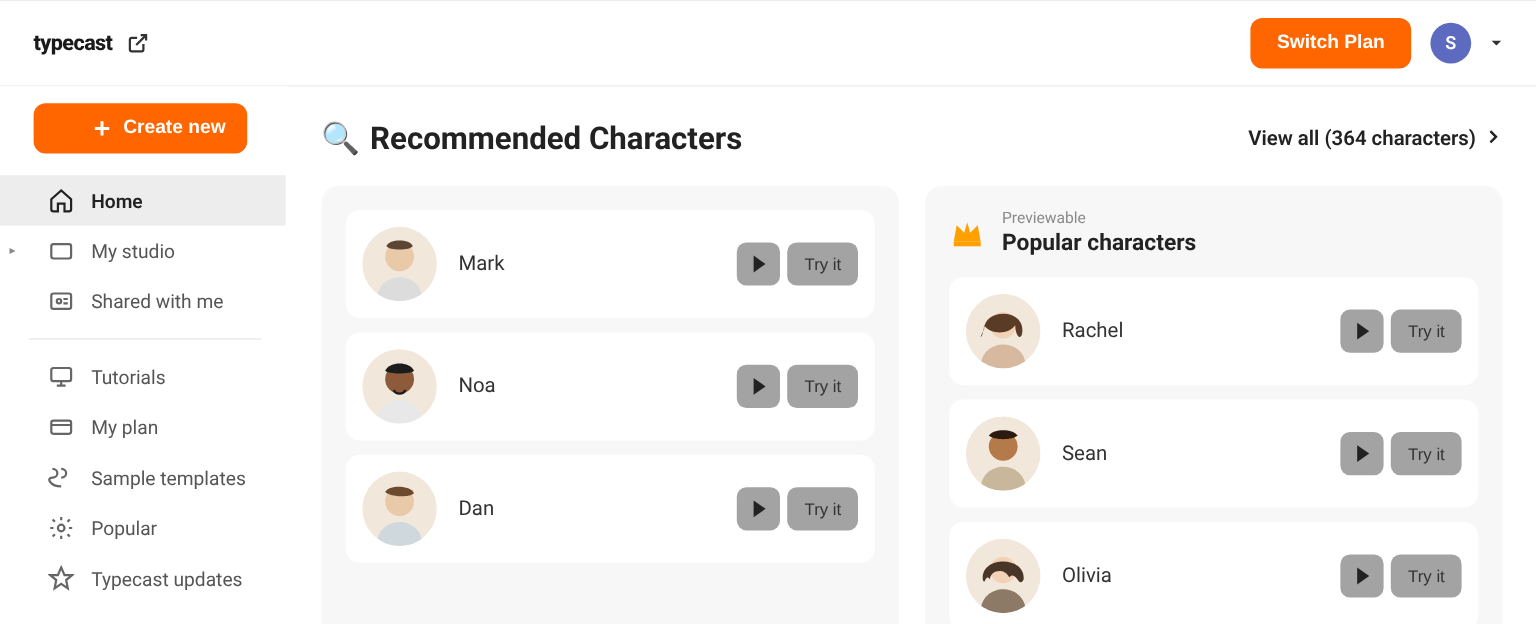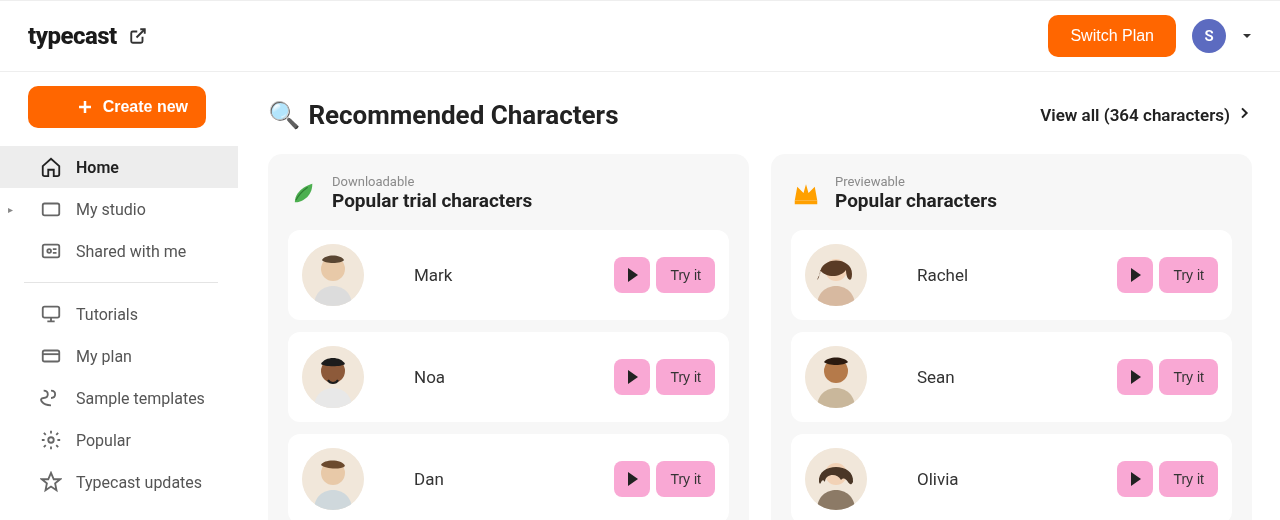--- a/index.html
+++ b/index.html
@@ -1,23 +1,23 @@
 <!DOCTYPE html>
 <html><head>
 <meta charset="utf-8">
 <style>
   * { box-sizing: border-box; margin: 0; padding: 0; }
   body { font-family: -apple-system, BlinkMacSystemFont, "Segoe UI", Roboto, sans-serif; background: #fff; color: #333; width: 1280px; height: 520px; overflow: hidden; }
   
   .topbar { display: flex; align-items: center; justify-content: space-between; height: 72px; border-top: 1px solid #eee; border-bottom: 1px solid #eee; padding: 0 28px; }
   .logo-wrap { display: flex; align-items: center; gap: 12px; }
-  .logo-text { font-size: 24px; font-weight: 800; letter-spacing: -0.5px; color: #1a1a1a; }
+  .logo-text { font-size: 18px; font-weight: 800; letter-spacing: -0.5px; color: #1a1a1a; }
   .ext-icon { width: 18px; height: 18px; color: #333; }
   .topbar-right { display: flex; align-items: center; gap: 16px; }
-  .switch-plan { background: #ff6600; color: #fff; font-weight: 400; font-size: 16px; border: none; border-radius: 10px; padding: 12px 22px; cursor: pointer; }
+  .switch-plan { background: #ff6600; color: #fff; font-weight: 700; font-size: 16px; border: none; border-radius: 10px; padding: 12px 22px; cursor: pointer; }
   .avatar { width: 34px; height: 34px; border-radius: 50%; background: #5c6bc0; color: #fff; display: flex; align-items: center; justify-content: center; font-weight: 600; font-size: 15px; }
   .caret-down { width: 10px; height: 10px; }
   
   .layout { display: flex; height: calc(520px - 72px); }
   .sidebar { width: 238px; background: #fff; padding-top: 14px; flex-shrink: 0; }
   .create-btn { display: flex; align-items: center; justify-content: flex-end; gap: 10px; background: #ff6600; color: #fff; font-weight: 700; font-size: 16px; border: none; border-radius: 10px; padding: 12px 18px; margin: 0 20px 18px 28px; cursor: pointer; width: 178px; }
   .plus-icon { width: 16px; height: 16px; }
   
   .nav-item { display: flex; align-items: center; gap: 14px; padding: 10px 18px 10px 40px; font-size: 16px; color: #555; cursor: pointer; position: relative; }
   .nav-item.active { background: #ededed; color: #222; font-weight: 600; }
@@ -31,26 +31,26 @@
   .section-title { display: flex; align-items: center; gap: 8px; font-size: 26px; font-weight: 700; color: #222; }
   .viewall { display: flex; align-items: flex-start; gap: 6px; font-size: 17px; font-weight: 600; color: #222; cursor: pointer; }
   
   .panels { display: flex; gap: 22px; }
   .panel { background: #f7f7f7; border-radius: 14px; padding: 20px; flex: 1; }
   .panel-head { display: flex; align-items: center; gap: 14px; margin-bottom: 18px; }
   .panel-icon { width: 30px; height: 30px; display: flex; align-items: center; justify-content: center; }
   .panel-labels .eyebrow { font-size: 13px; color: #8a8a8a; }
   .panel-labels .title { font-size: 19px; font-weight: 700; color: #222; }
   
-  .char-card { display: flex; align-items: center; background: #fff; border-radius: 12px; padding: 14px 14px; margin-bottom: 12px; gap: 32px; }
+  .char-card { display: flex; align-items: center; background: #fff; border-radius: 12px; padding: 14px 14px; margin-bottom: 12px; }
   .char-avatar { width: 62px; height: 62px; border-radius: 50%; background: #f3ece2; margin-right: 18px; flex-shrink: 0; overflow: hidden; display:flex; align-items:center; justify-content:center;}
   .char-avatar svg { width: 62px; height: 62px; }
   .char-name { font-size: 17px; color: #333; flex: 1; }
   .char-actions { display: flex; gap: 6px; }
-  .play-btn, .try-btn { background: #f9a8d4; border: none; border-radius: 8px; height: 36px; cursor: pointer; display: flex; align-items: center; justify-content: center; }
+  .play-btn, .try-btn { background: #a3a3a3; border: none; border-radius: 8px; height: 36px; cursor: pointer; display: flex; align-items: center; justify-content: center; }
   .play-btn { width: 36px; }
   .play-tri { width: 0; height: 0; border-left: 10px solid #222; border-top: 7px solid transparent; border-bottom: 7px solid transparent; margin-left: 2px; }
   .try-btn { padding: 0 14px; font-size: 14px; color: #333; }
 </style>
 </head>
 <body>
 
 <div class="topbar">
   <div class="logo-wrap">
     <span class="logo-text">typecast</span>
@@ -148,32 +148,20 @@
         <span>View all (364 characters)</span>
         <svg width="16" height="16" viewBox="0 0 24 24" fill="none" stroke="#222" stroke-width="3">
             <path d="M9 5l7 7-7 7"></path>
           </svg>
       </div>
     </div>
 
     <div class="panels">
 
       <div class="panel">
-        <div class="panel-head">
-          <div class="panel-icon">
-            <svg viewBox="0 0 24 24" width="28" height="28">
-                <path d="M5 20C5 8 20 4 20 4c0 12-10 16-15 16z" fill="#4caf50"></path>
-                <path d="M6 18c3-6 10-11 10-11" stroke="#2e7d32" stroke-width="1" fill="none"></path>
-              </svg>
-          </div>
-          <div class="panel-labels">
-            <div class="eyebrow">Downloadable</div>
-            <div class="title">Popular trial characters</div>
-          </div>
-        </div>
 
         <div class="char-card">
           <div class="char-avatar">
               <svg viewBox="0 0 62 62">
                 <circle cx="31" cy="31" r="31" fill="#f1e7da"></circle>
                 <circle cx="31" cy="25" r="12" fill="#e8c9a8"></circle>
                 <path d="M20 16c3-6 19-6 22 0-2 4-20 4-22 0" fill="#5a4632"></path>
                 <path d="M12 62c0-14 10-20 19-20s19 6 19 20" fill="#dcdcdc"></path>
               </svg>
             </div>

